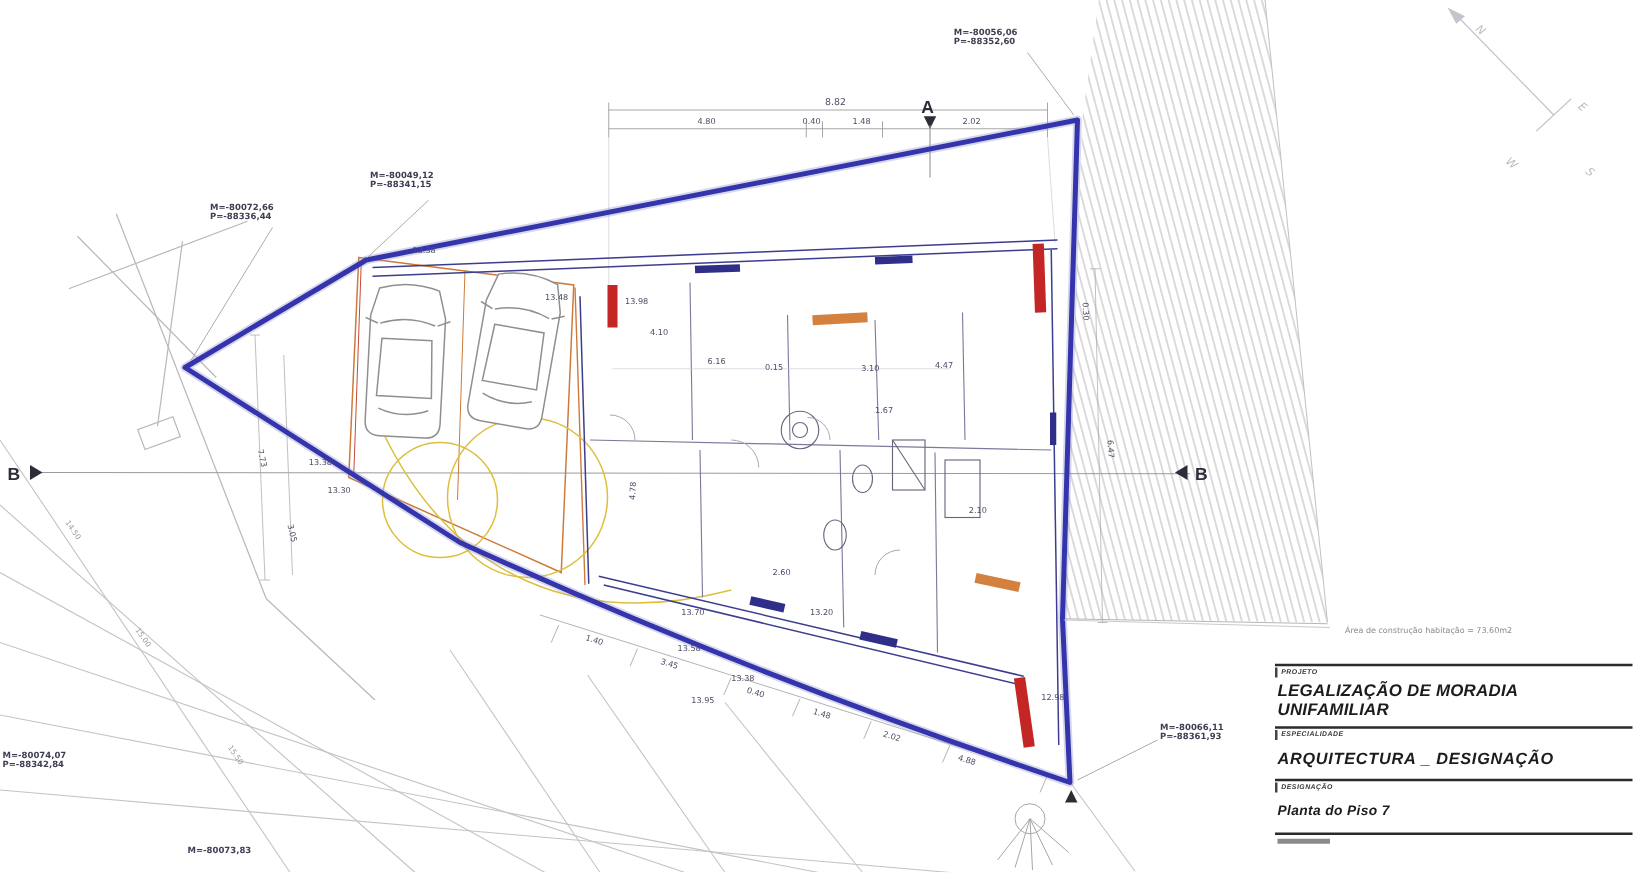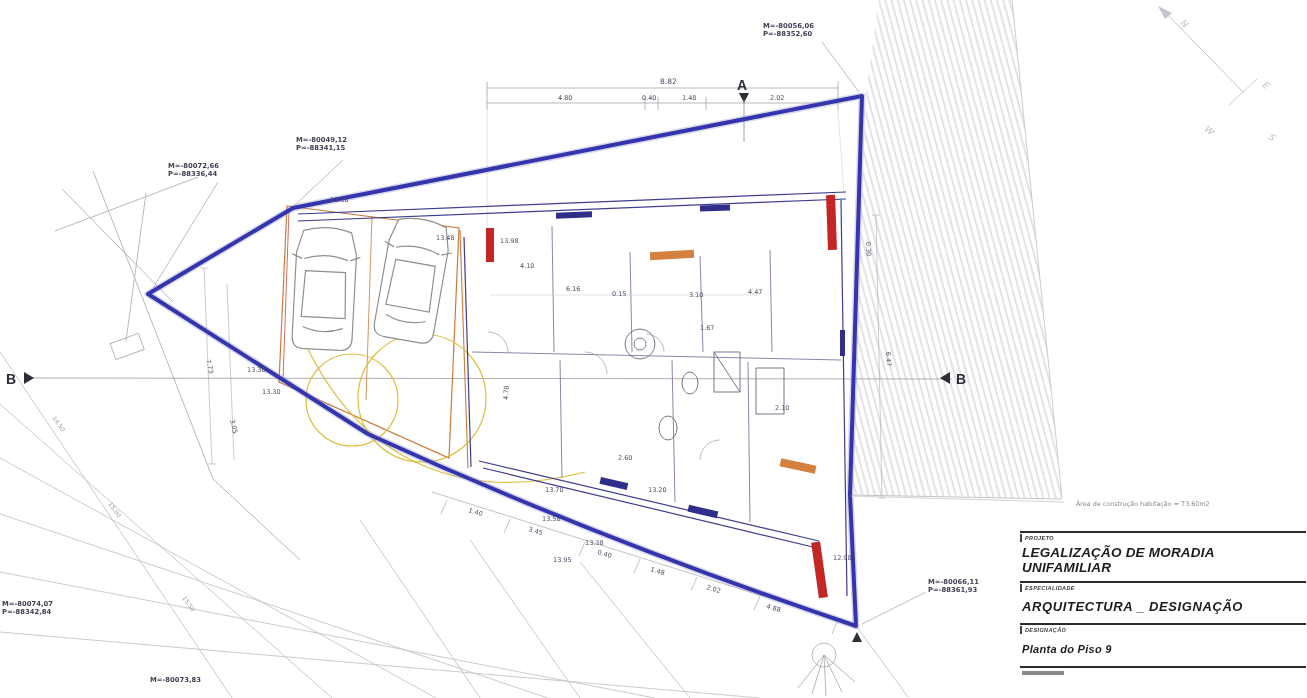--- a/index.html
+++ b/index.html
@@ -296,18 +296,18 @@
 
 <div class="tb">
   <div class="tb-rule"></div>
   <div class="tb-micro">PROJETO</div>
   <div class="tb-title">LEGALIZAÇÃO DE MORADIA UNIFAMILIAR</div>
   <div class="tb-rule"></div>
   <div class="tb-micro">ESPECIALIDADE</div>
   <div class="tb-spec">ARQUITECTURA _ DESIGNAÇÃO</div>
   <div class="tb-rule"></div>
   <div class="tb-micro">DESIGNAÇÃO</div>
-  <div class="tb-draw">Planta do Piso 9</div>
+  <div class="tb-draw">Planta do Piso 7</div>
   <div class="tb-rule"></div>
   <div class="tb-stub"></div>
 </div>
 
 </div>
 
 </body></html>

